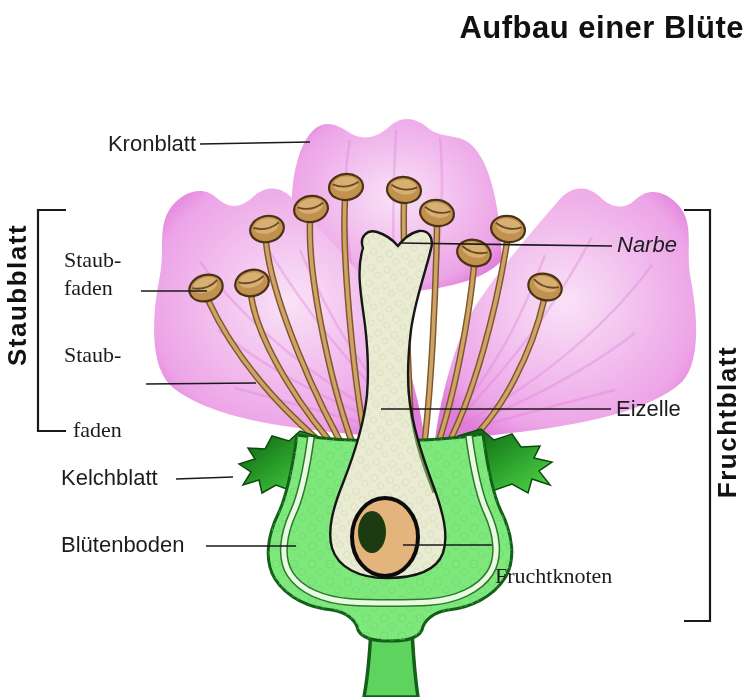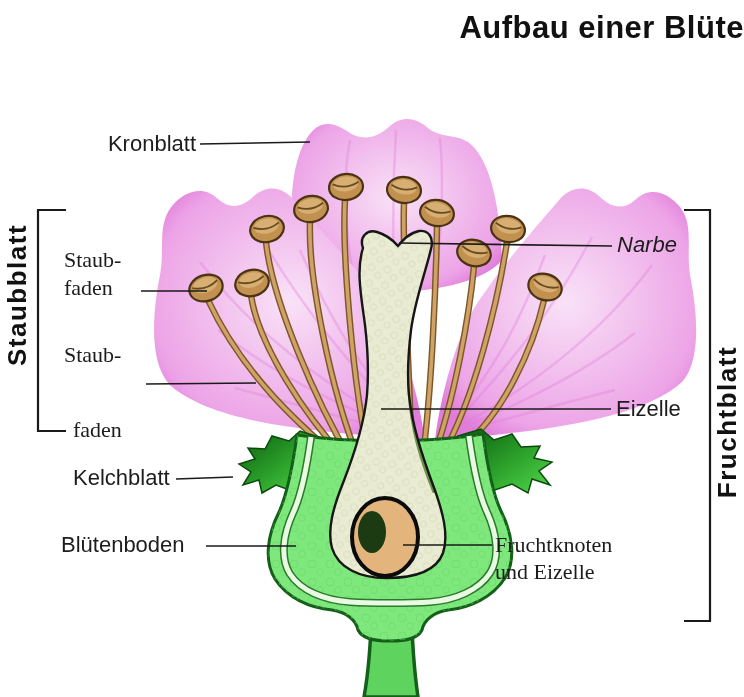--- a/index.html
+++ b/index.html
@@ -13,21 +13,21 @@
     position:absolute;left:0;top:10px;width:744px;text-align:right;
     font-size:31px;font-weight:bold;letter-spacing:.5px;color:var(--title-text,#111);
   }
   .lbl{
     position:absolute;font-size:22px;line-height:28px;color:var(--label-text,#1c1c1c);
     white-space:nowrap;
   }
   .lbl .l2-indent{display:block;padding-left:9px;margin-top:47px;}
   .lbl .line{display:block;font-family:Liberation Serif, serif;}
   .lbl-right{}
-  .fruchtknoten{line-height:27px;}
+  .fruchtknoten{line-height:27px;margin-top:31px;}
   .vlabel{
     position:absolute;width:200px;height:32px;line-height:32px;text-align:center;
     font-size:26px;font-weight:bold;letter-spacing:1.5px;color:var(--title-text,#111);
     transform:rotate(-90deg);
   }
 </style>
 </head>
 <body>
 
 <div class="stage">
@@ -272,28 +272,27 @@
   <div class="lbl" style="left:64px;top:246px;">
     <span class="line">Staub-</span>
     <span class="line">faden</span>
   </div>
 
   <div class="lbl" style="left:64px;top:341px;">
     <span class="line">Staub-</span>
     <span class="line l2-indent">faden</span>
   </div>
 
-  <div class="lbl" style="left:61px;top:464px;margin-left:12px;">Kelchblatt</div>
+  <div class="lbl" style="left:61px;top:464px;">Kelchblatt</div>
 
   <div class="lbl" style="left:61px;top:531px;">Blütenboden</div>
 
   <div class="lbl" style="left:617px;top:231px;font-style:italic;">Narbe</div>
 
   <div class="lbl" style="left:616px;top:395px;">Eizelle</div>
 
   <div class="vlabel" style="left:627px;top:406px;">Fruchtblatt</div>
 
   <div class="lbl fruchtknoten" style="left:495px;top:531px;">
     <span class="line">Fruchtknoten</span>
-    <span class="line">und Eizelle</span>
   </div>
 
 </div>
 
 </body></html>

